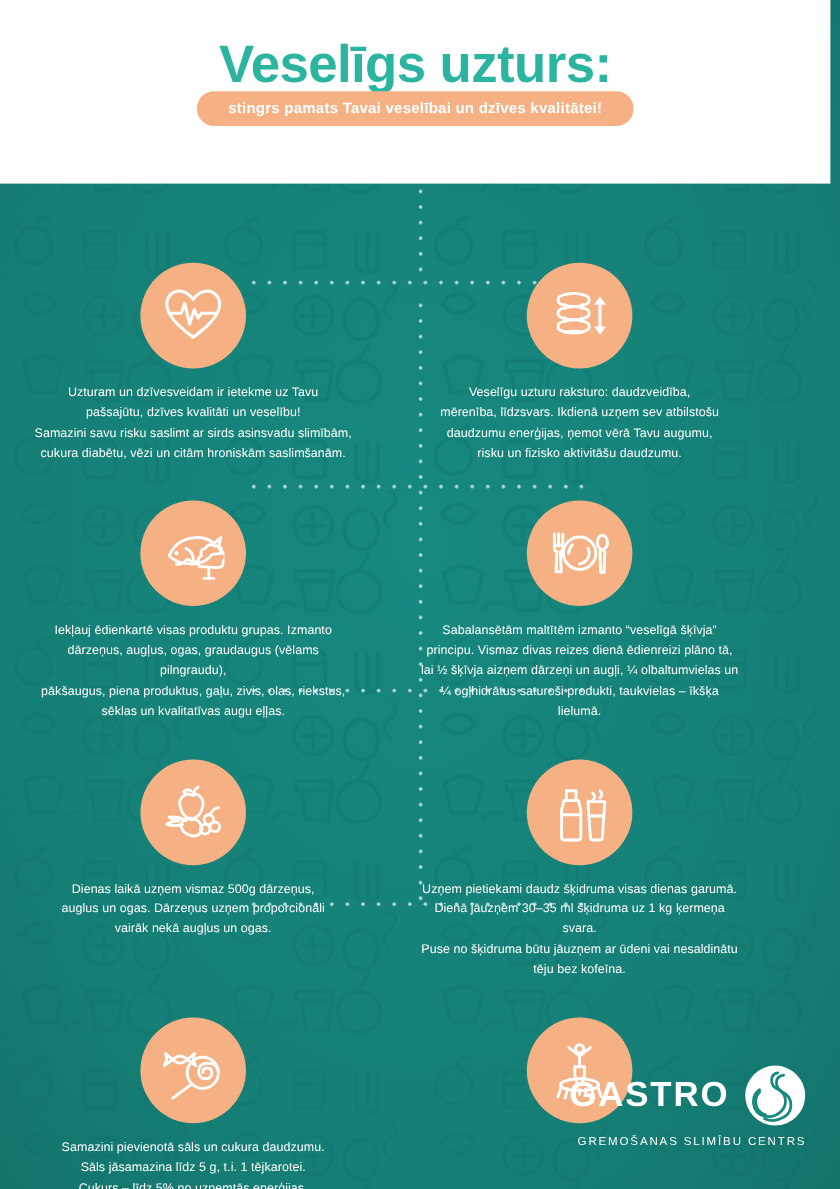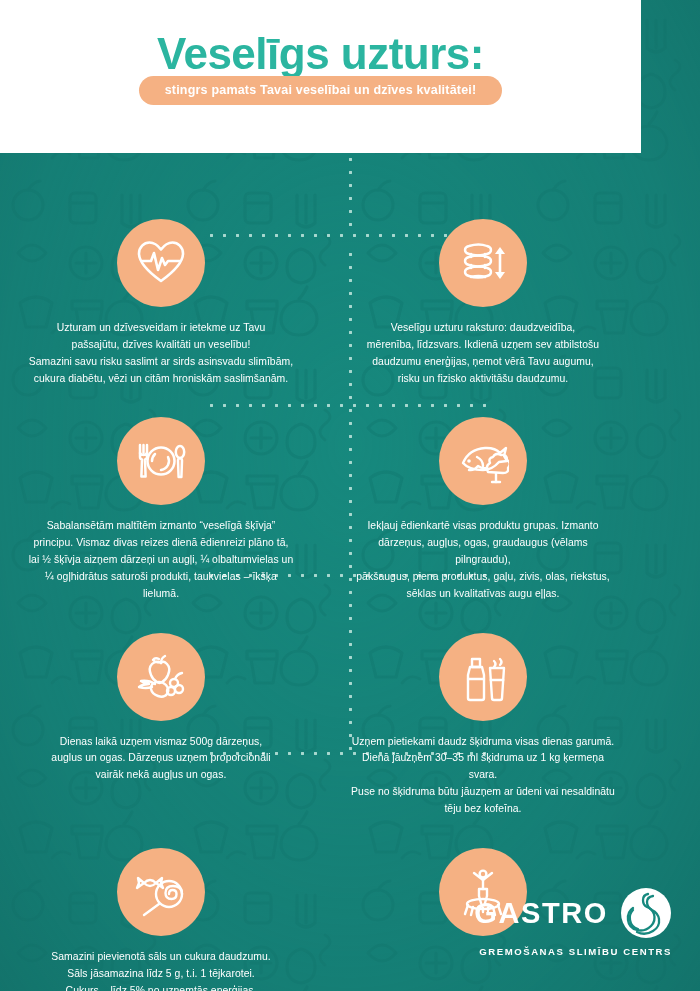--- a/index.html
+++ b/index.html
@@ -11,21 +11,21 @@
   }
   #poster {
     position: relative;
     width: 700px; height: 991px;
     background: #17897f;
     overflow: hidden;
   }
   
   .header {
     position: relative;
-    width: 641px; height: 153px;
+    width: 692px; height: 153px;
     background: #ffffff;
     z-index: 5;
     text-align: center;
     padding-top: 32px;
   }
   .title {
     color: #2bb5a0;
     font-size: 44px;
     font-weight: bold;
     letter-spacing: -0.5px;
@@ -128,21 +128,21 @@
   .logo-word {
     font-size: 29px;
     font-weight: bold;
     letter-spacing: 1.6px;
     line-height: 1;
   }
   .logo-sub {
     margin-top: 7px;
     font-size: 9.6px;
     letter-spacing: 1.55px;
-    font-weight: bold;
+    font-weight: normal;
   }
 </style>
 </head>
 <body>
 
 <div id="poster">
 
   <svg class="bg-pattern" viewBox="0 0 700 991" preserveAspectRatio="xMidYMid slice">
     <defs>
       <pattern id="foodpat" width="175" height="175" patternUnits="userSpaceOnUse">
@@ -226,54 +226,54 @@
 mērenība, līdzsvars. Ikdienā uzņem sev atbilstošu
 daudzumu enerģijas, ņemot vērā Tavu augumu,
 risku un fizisko aktivitāšu daudzumu.</div>
       </div>
     </div>
 
     <div class="row row-2">
       <div class="cell">
         <div class="icon-circle">
           <svg width="52" height="52" viewBox="0 0 52 52">
+            <g fill="none" stroke="#ffffff" stroke-width="2.4" stroke-linecap="round" stroke-linejoin="round">
+              <path d="M6 28 q6 -14 22 -15 q10 -0.5 15 5 l6 -5 l-2 8 l3 5 l-8 1 q-7 8 -16 8 q-14 0 -20 -7 Z"></path>
+              <circle cx="12" cy="26" r="1.8" fill="#ffffff" stroke="none"></circle>
+              <path d="M20 22 q6 3 6 9"></path>
+              <path d="M30 33 q-5 1 -9 -2 q-4 5 -9 4"></path>
+              <path d="M31 37 q-3 -6 2 -9 q-2 -5 3 -6 q3 -5 8 -2 q6 -1 6 5 q5 3 1 8 q1 5 -5 5 Z"></path>
+              <path d="M39 38 v9"></path>
+              <path d="M35 47 h8"></path>
+            </g>
+          </svg>
+        </div>
+        <div class="blurb">Iekļauj ēdienkartē visas produktu grupas. Izmanto
+dārzeņus, augļus, ogas, graudaugus (vēlams pilngraudu),
+pākšaugus, piena produktus, gaļu, zivis, olas, riekstus,
+sēklas un kvalitatīvas augu eļļas.</div>
+      </div>
+      <div class="cell">
+        <div class="icon-circle">
+          <svg width="52" height="52" viewBox="0 0 52 52">
             <g fill="none" stroke="#ffffff" stroke-width="2.5" stroke-linecap="round" stroke-linejoin="round">
               <circle cx="26" cy="26" r="13.5"></circle>
               <path d="M20 19 q-3 3 -3 7"></path>
               <path d="M33 22 q2 4 0 8 q-2 4 -7 5"></path>
               <path d="M5 10 v8 M8.5 10 v8 M12 10 v8"></path>
               <path d="M5 18 q3.5 4 7 0 v4 q0 2 -2 2.5 l0.6 17 h-4.2 l0.6 -17 q-2 -0.5 -2 -2.5 Z"></path>
               <ellipse cx="45" cy="17" rx="4.2" ry="6"></ellipse>
               <path d="M45 23 q-2 0.6 -2 2.6 l0.6 16.4 h2.8 l0.6 -16.4 q0 -2 -2 -2.6 Z"></path>
             </g>
           </svg>
         </div>
         <div class="blurb">Sabalansētām maltītēm izmanto “veselīgā šķīvja”
 principu. Vismaz divas reizes dienā ēdienreizi plāno tā,
 lai ½ šķīvja aizņem dārzeņi un augļi, ¼ olbaltumvielas un
 ¼ ogļhidrātus saturoši produkti, taukvielas – īkšķa lielumā.</div>
-      </div>
-      <div class="cell">
-        <div class="icon-circle">
-          <svg width="52" height="52" viewBox="0 0 52 52">
-            <g fill="none" stroke="#ffffff" stroke-width="2.4" stroke-linecap="round" stroke-linejoin="round">
-              <path d="M6 28 q6 -14 22 -15 q10 -0.5 15 5 l6 -5 l-2 8 l3 5 l-8 1 q-7 8 -16 8 q-14 0 -20 -7 Z"></path>
-              <circle cx="12" cy="26" r="1.8" fill="#ffffff" stroke="none"></circle>
-              <path d="M20 22 q6 3 6 9"></path>
-              <path d="M30 33 q-5 1 -9 -2 q-4 5 -9 4"></path>
-              <path d="M31 37 q-3 -6 2 -9 q-2 -5 3 -6 q3 -5 8 -2 q6 -1 6 5 q5 3 1 8 q1 5 -5 5 Z"></path>
-              <path d="M39 38 v9"></path>
-              <path d="M35 47 h8"></path>
-            </g>
-          </svg>
-        </div>
-        <div class="blurb">Iekļauj ēdienkartē visas produktu grupas. Izmanto
-dārzeņus, augļus, ogas, graudaugus (vēlams pilngraudu),
-pākšaugus, piena produktus, gaļu, zivis, olas, riekstus,
-sēklas un kvalitatīvas augu eļļas.</div>
       </div>
     </div>
 
     <div class="row row-3">
       <div class="cell">
         <div class="icon-circle">
           <svg width="52" height="52" viewBox="0 0 52 52">
             <g fill="none" stroke="#ffffff" stroke-width="2.4" stroke-linecap="round" stroke-linejoin="round">
               <path d="M26 12 q-5 -3 -9 1 q-4 4 -1 11 q2 5 6 7 q1 1 2.5 1 q1.5 0 2.5 -1 q4 -2 6 -7 q3 -7 -1 -11 q-4 -4 -6 -1 Z"></path>
               <path d="M26 12 q0 -5 4 -7"></path>

